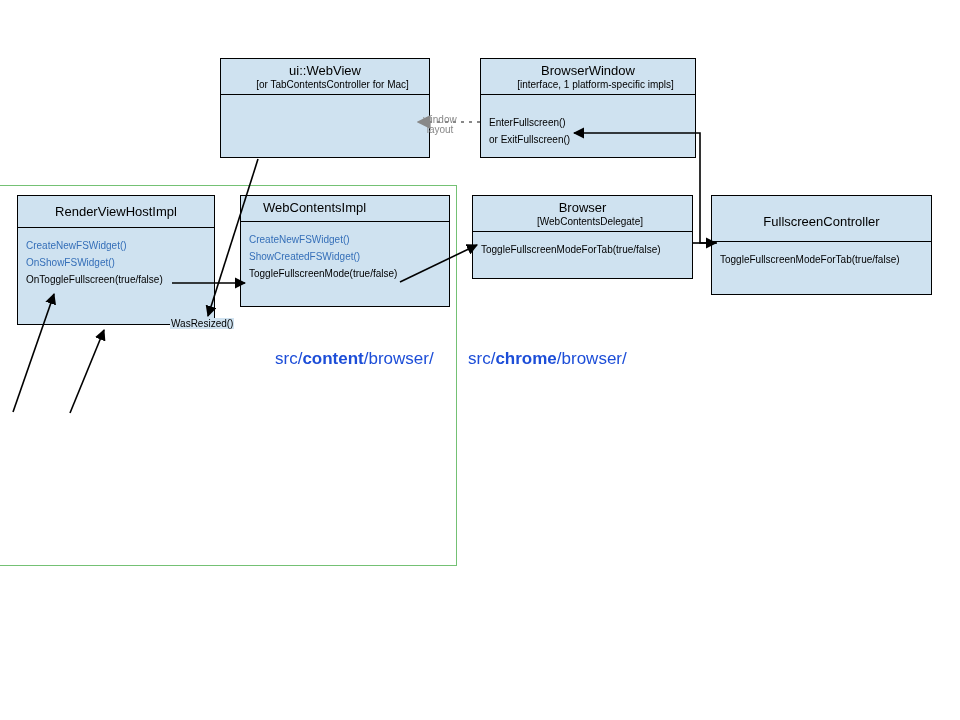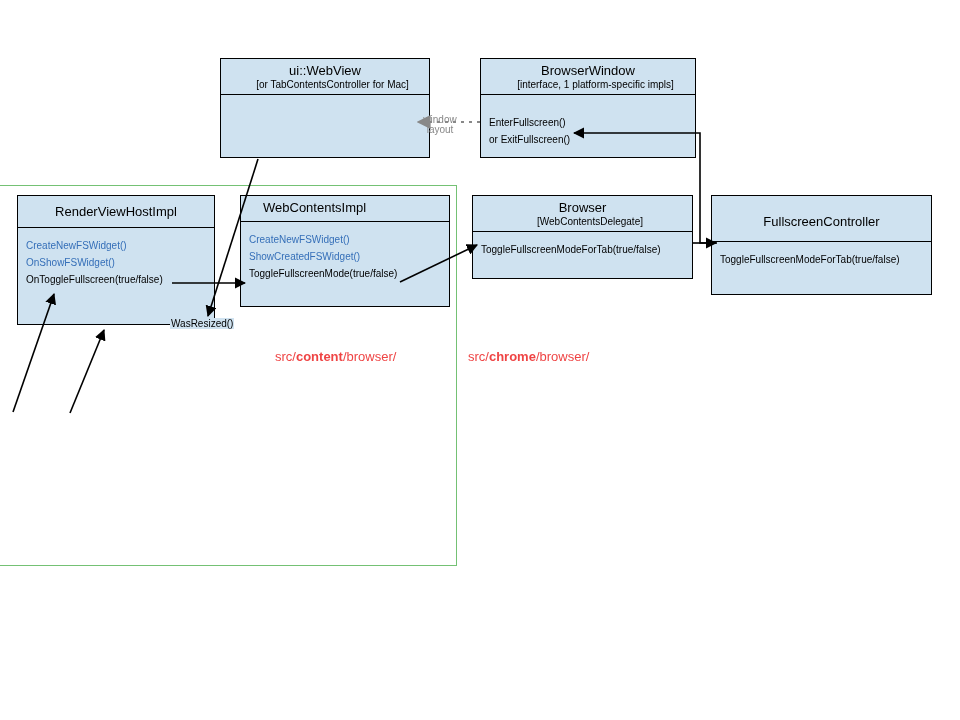--- a/index.html
+++ b/index.html
@@ -36,22 +36,22 @@
   }
   .body {
     font-size: 10px;
     padding: 6px 8px;
   }
   .center { text-align: center; }
   .blue  { color: #356fb8; }
   .row { margin: 6px 0; }
   .path {
     position: absolute;
-    font-size: 13px;
-    color: #ef4444;
+    font-size: 17px;
+    color: #1d4ed8;
     white-space: nowrap;
   }
   .path b { font-weight: bold; }
   .wllabel {
     position: absolute;
     font-size: 10px;
     color: #888;
     line-height: 10px;
     text-align: center;
   }

